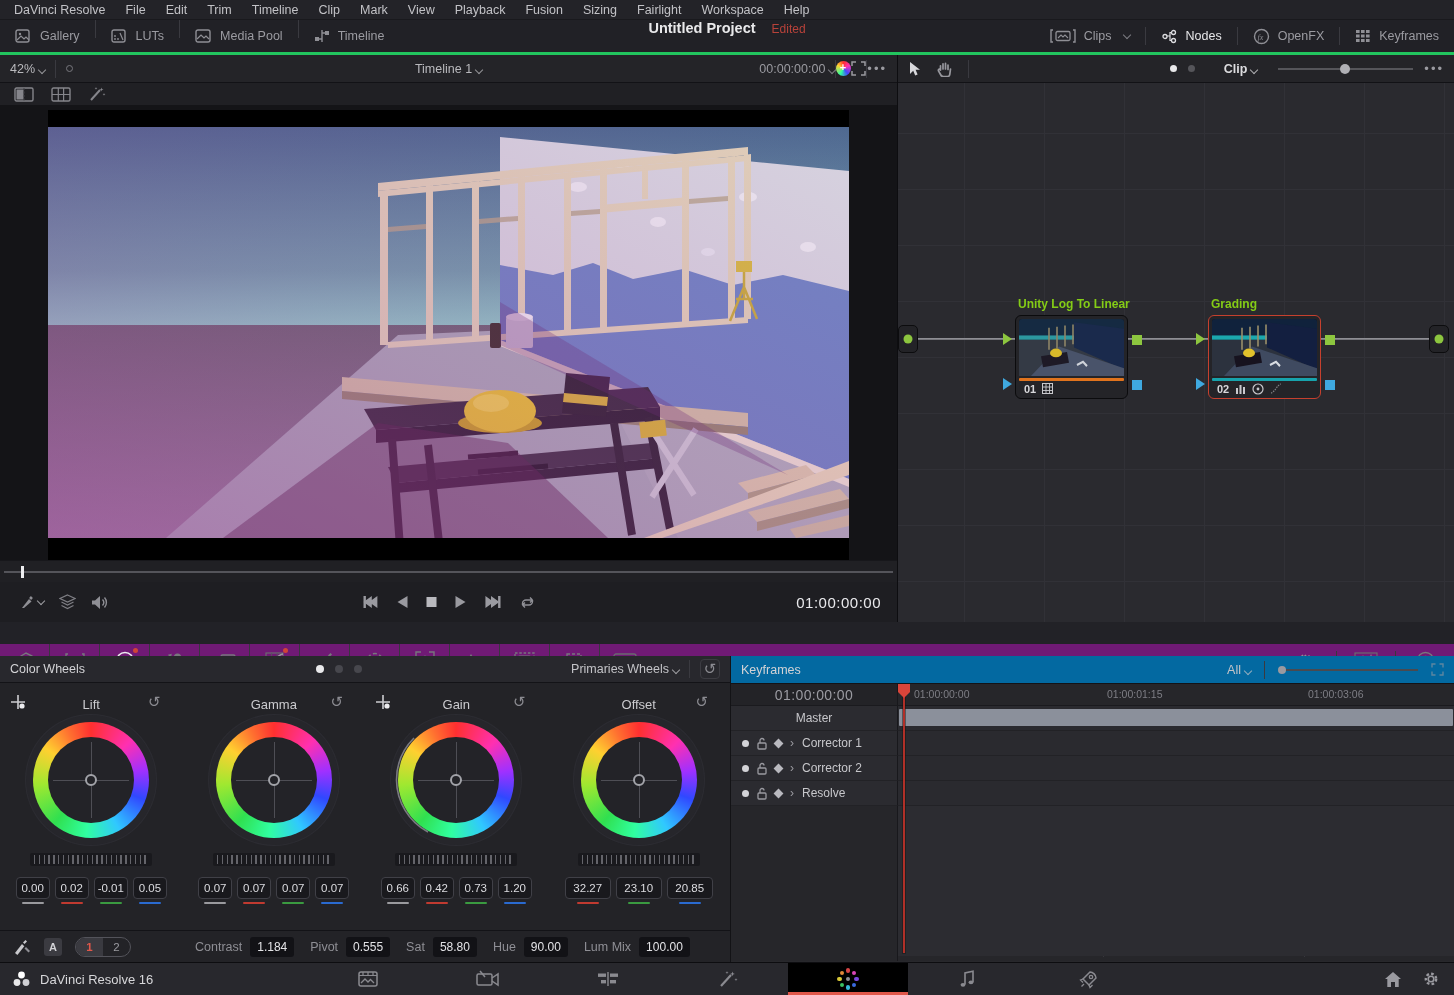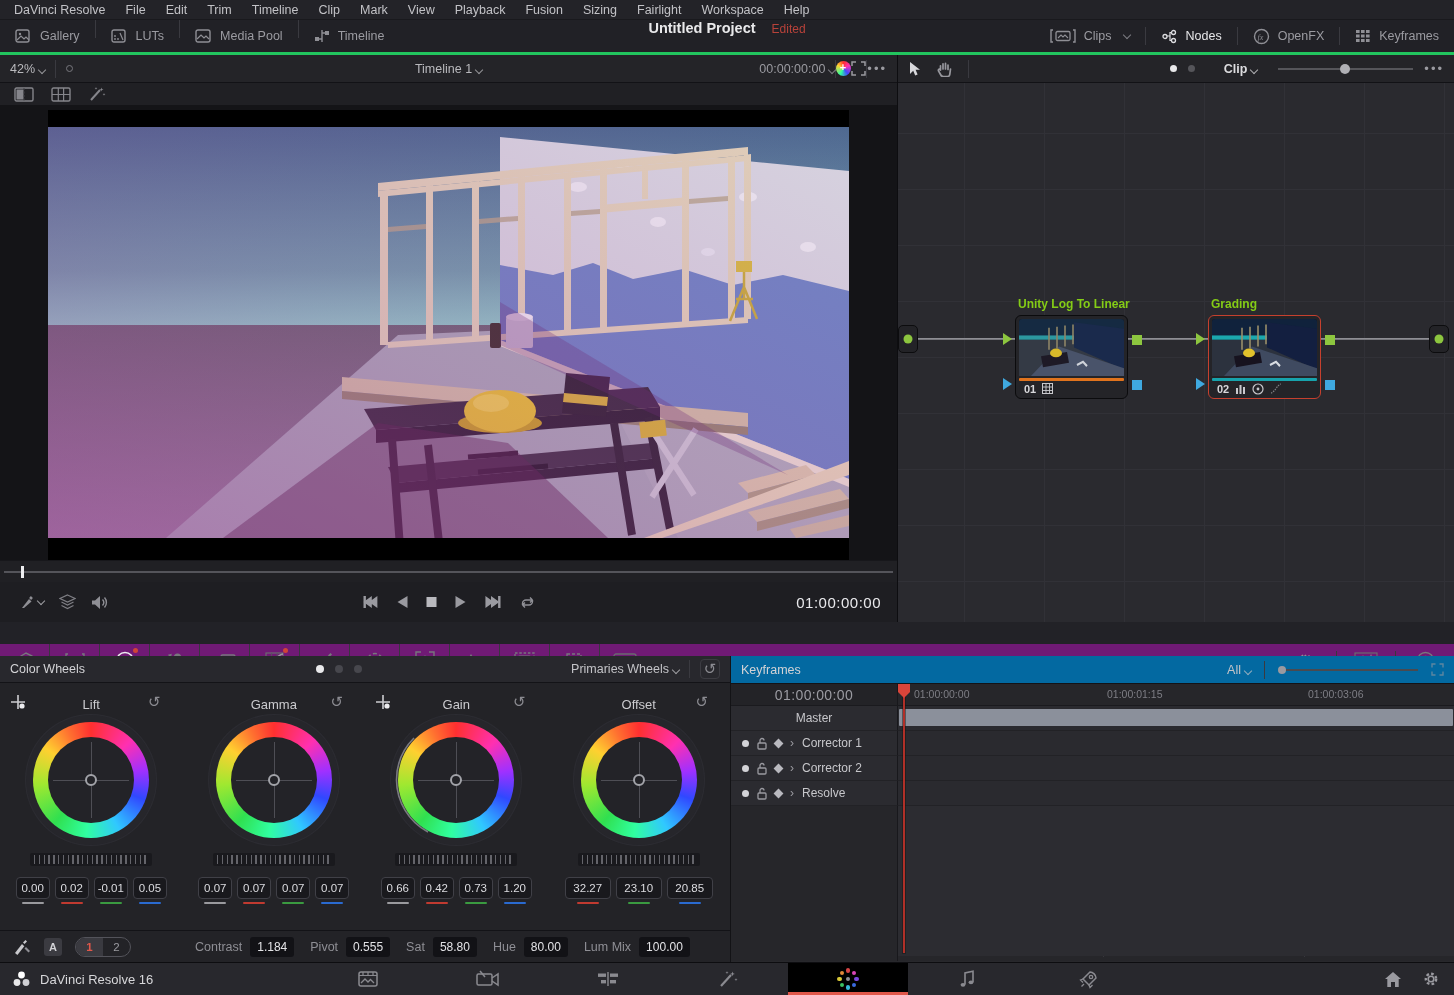--- a/index.html
+++ b/index.html
@@ -956,21 +956,21 @@
         <span class="ai">
             <span>Pivot</span>
             <span class="aval">0.555</span>
           </span>
         <span class="ai">
             <span>Sat</span>
             <span class="aval">58.80</span>
           </span>
         <span class="ai">
             <span>Hue</span>
-            <span class="aval">80.00</span>
+            <span class="aval">90.00</span>
           </span>
         <span class="ai">
             <span>Lum Mix</span>
             <span class="aval">100.00</span>
           </span>
       </div>
     </div>
   </div>
 
   <div class="kf-panel">

